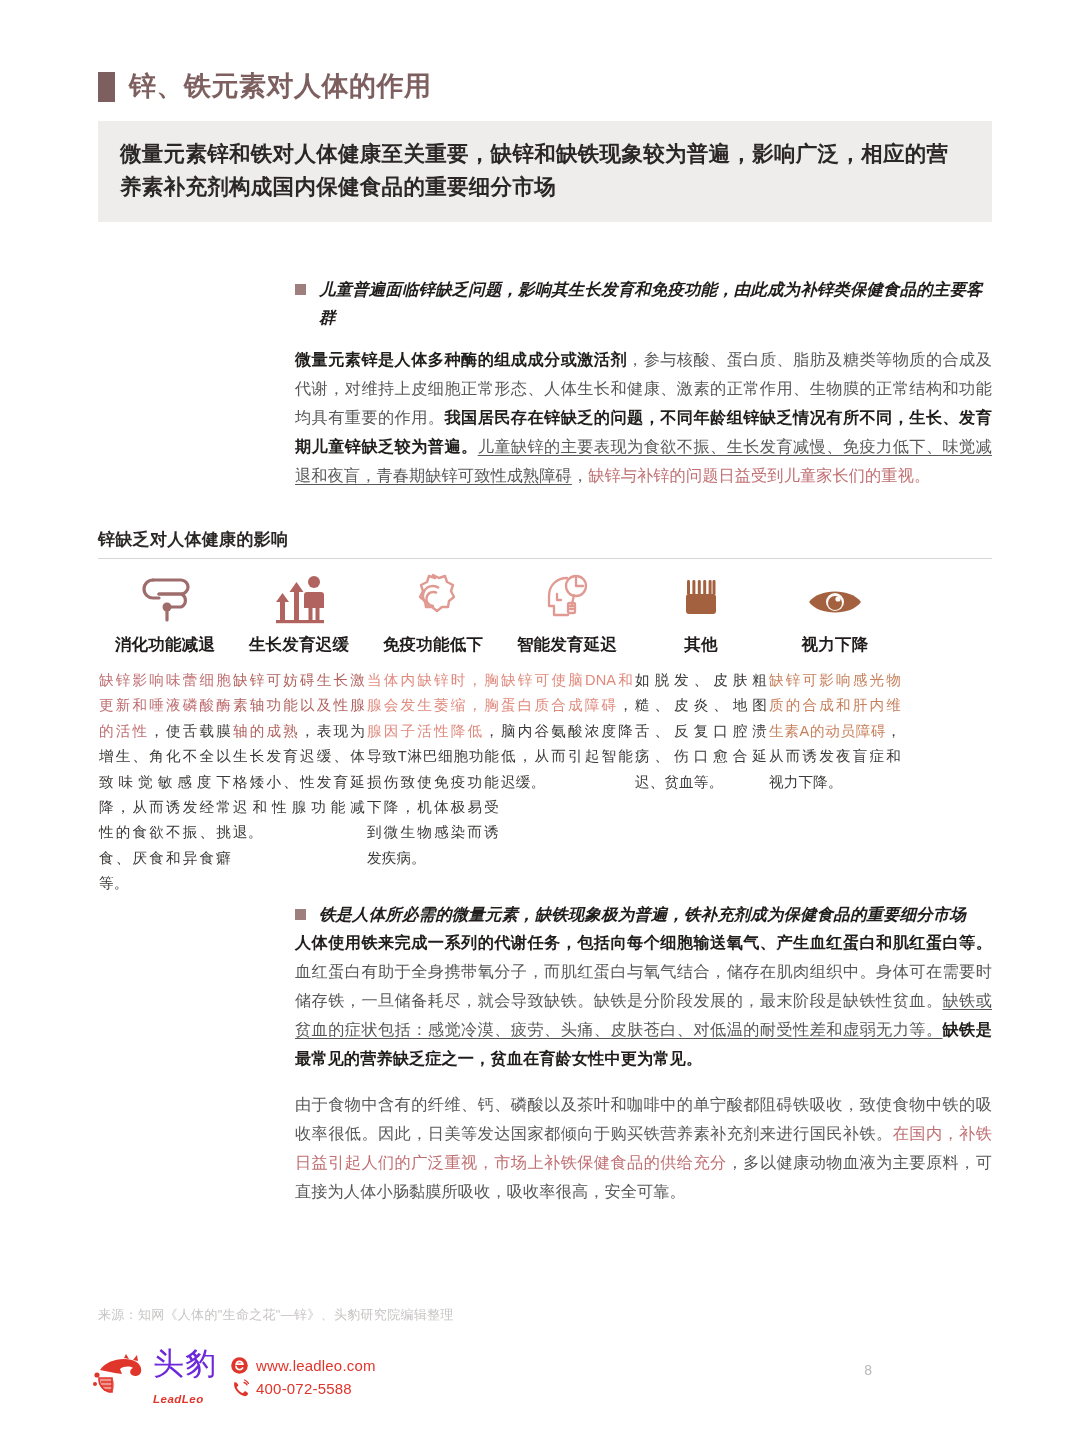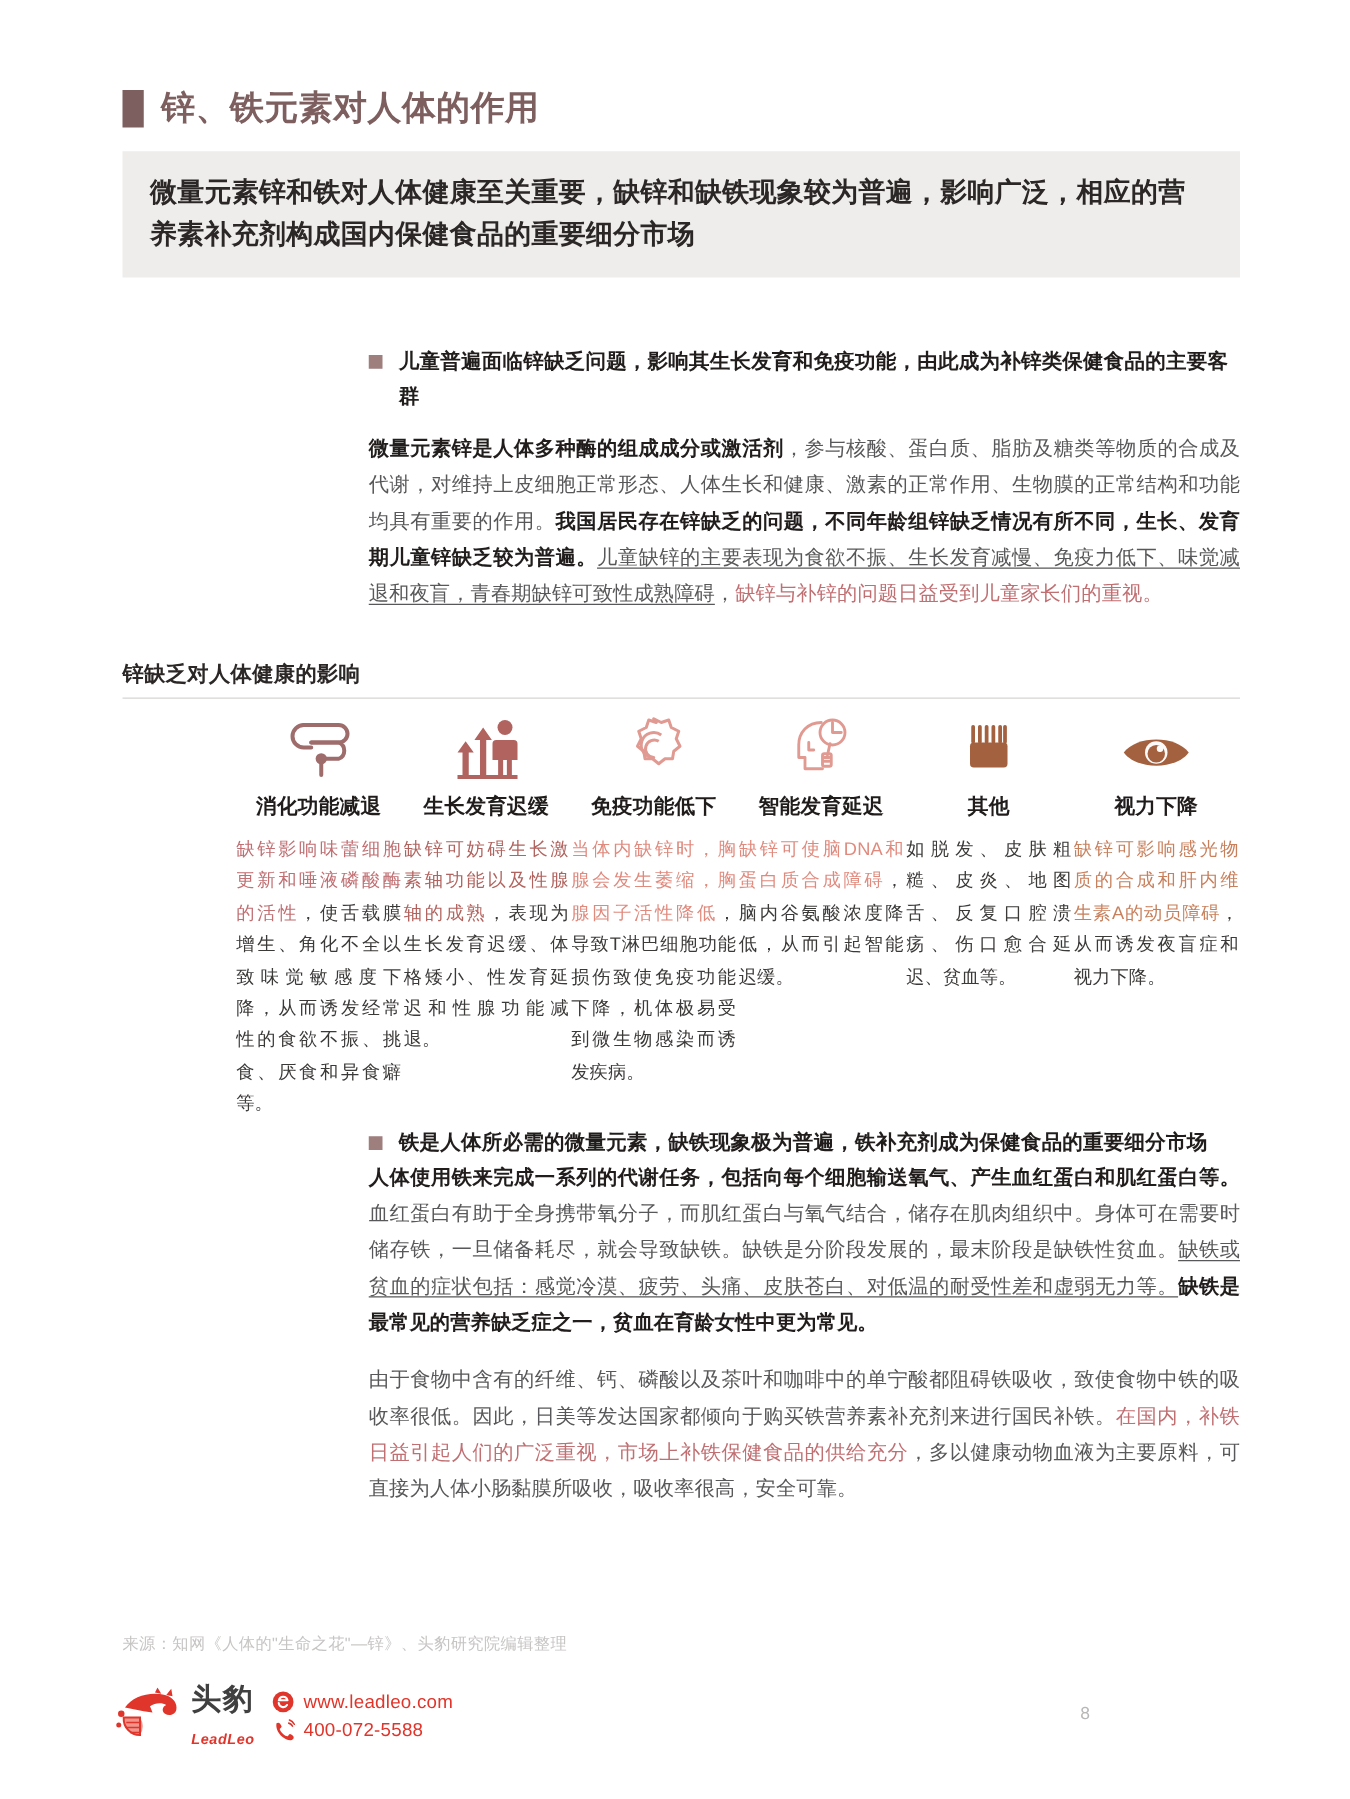--- a/index.html
+++ b/index.html
@@ -66,20 +66,21 @@
   
   .bullet-block {
     position: absolute;
     left: 295px;
     width: 697px;
   }
   .bullet-line {
     display: flex;
     gap: 13px;
     align-items: flex-start;
+    font-style: italic;
   }
   .bullet-sq {
     width: 11px;
     height: 11px;
     background: #9f7e7e;
     margin-top: 9px;
     flex: 0 0 auto;
   }
   .bullet-head {
     font-size: 16.4px;
@@ -119,21 +120,21 @@
     width: 894px;
   }
 
   
   .cols {
     position: absolute;
     left: 98px;
     top: 568px;
     width: 894px;
     display: flex;
-    justify-content: flex-end;
+    justify-content: flex-start;
   }
   .col {
     width: 134px;
     display: flex;
     flex-direction: column;
     align-items: center;
   }
   .col-icon {
     height: 56px;
     display: flex;
@@ -181,23 +182,23 @@
     gap: 9px;
   }
   .logo-mark { width: 52px; height: 46px; flex: 0 0 auto; }
   .logo-cn {
     display: flex;
     flex-direction: column;
     line-height: 1;
     margin-right: 4px;
   }
   .logo-cn-top {
-    font-size: 24px;
-    font-weight: bold;
-    color: #404040;
+    font-size: 31px;
+    font-weight: normal;
+    color: #6d28d9;
     letter-spacing: 1px;
   }
   .logo-cn-bot {
     font-size: 11.5px;
     font-weight: bold;
     font-style: italic;
     color: #e0352b;
     letter-spacing: 0.5px;
     margin-top: 15px;
   }

